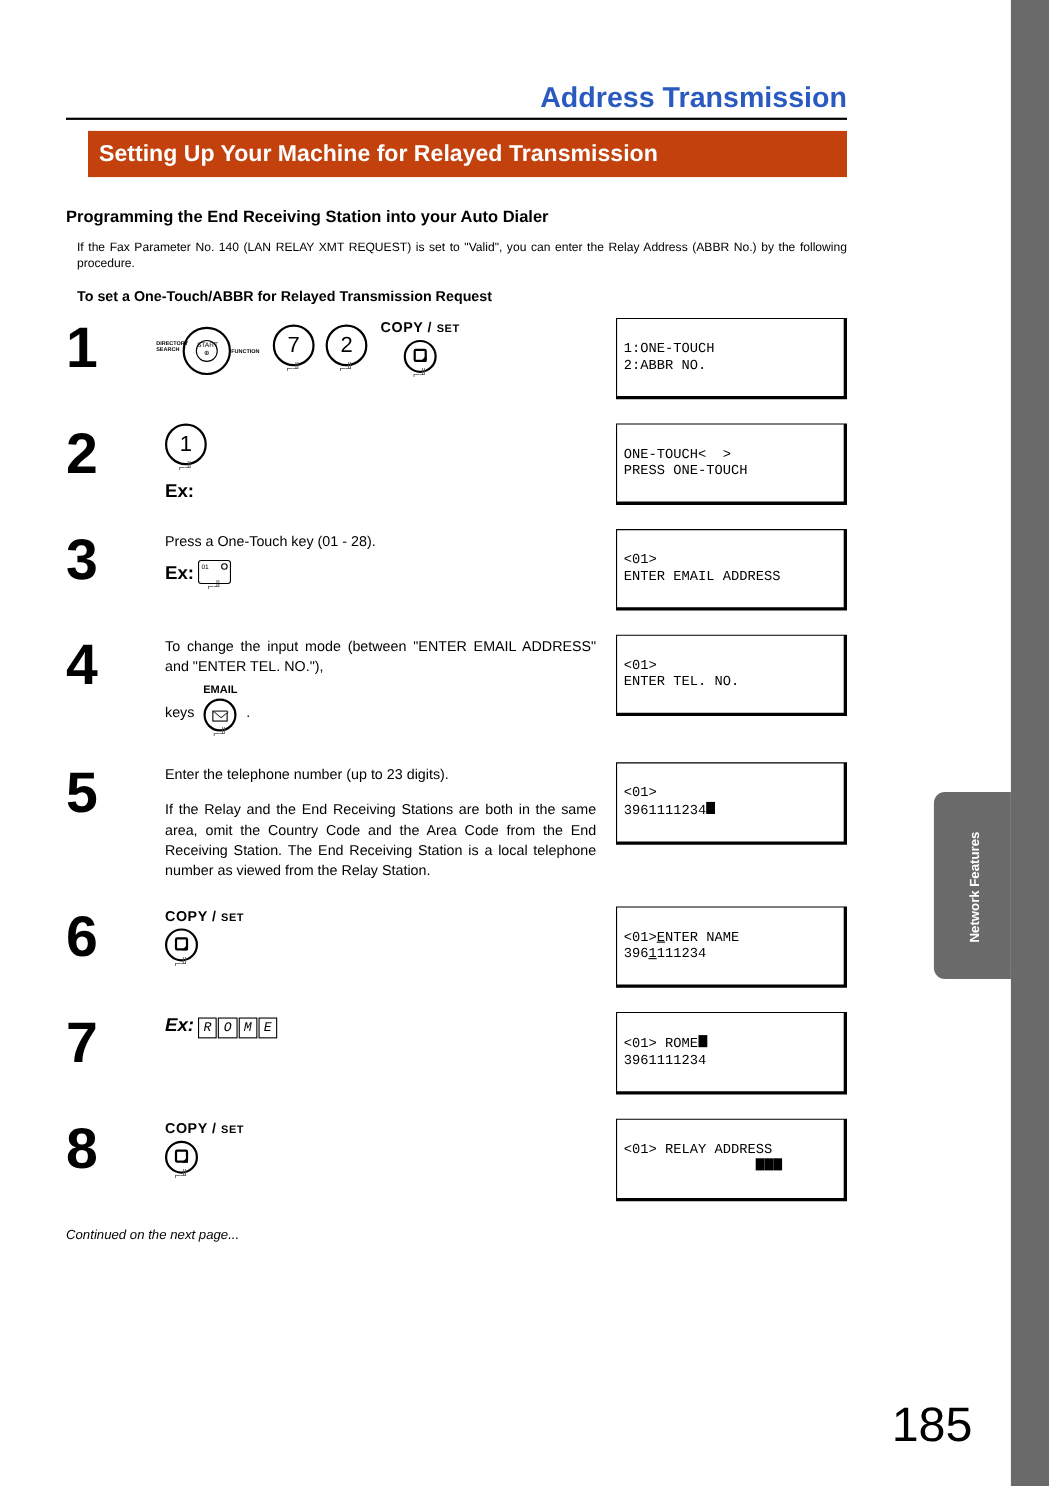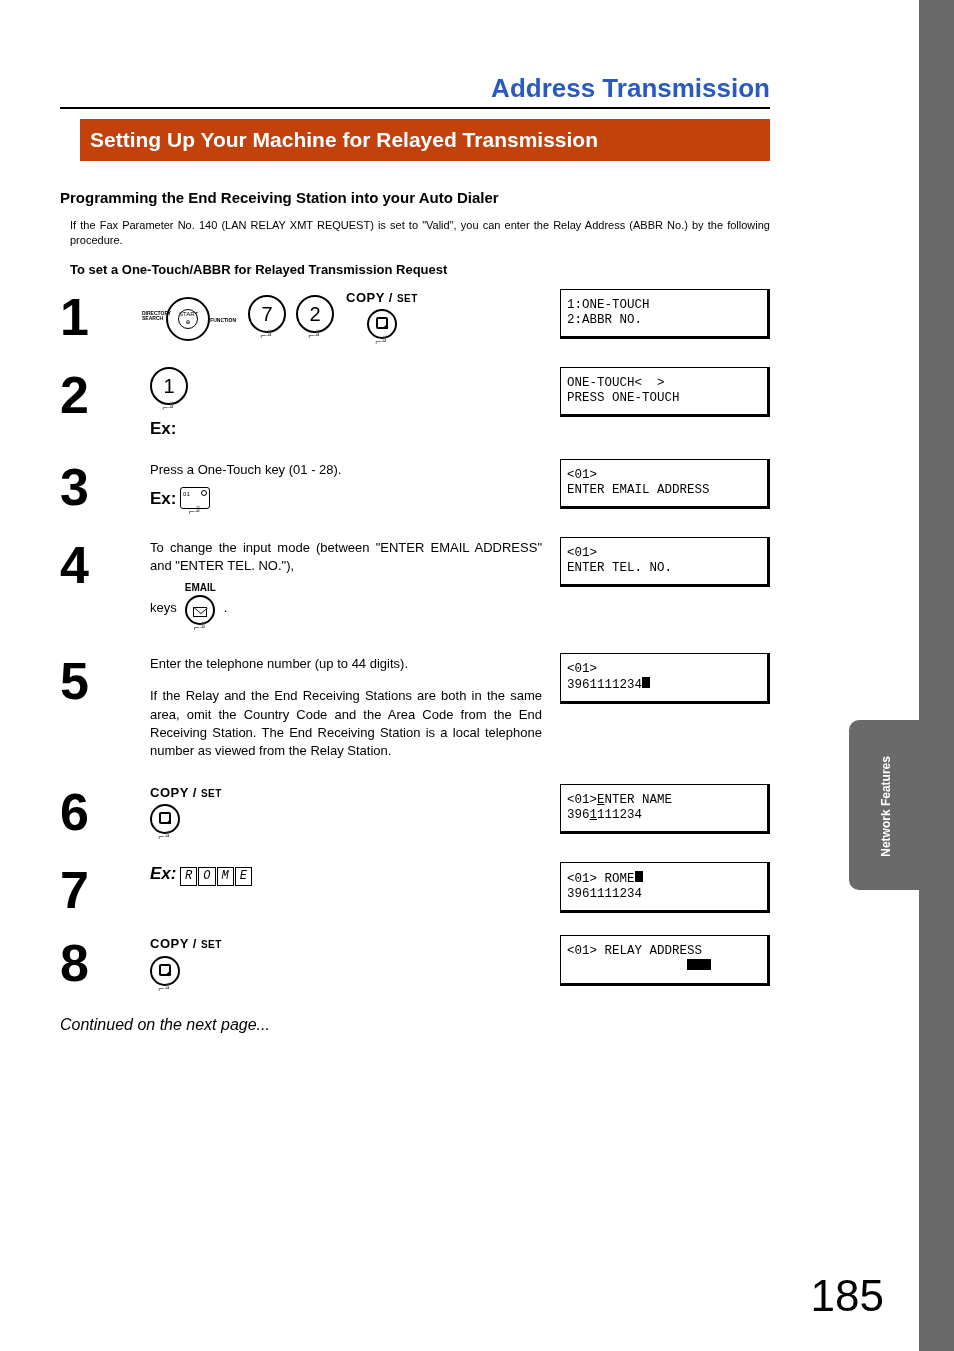--- a/index.html
+++ b/index.html
@@ -121,21 +121,21 @@
   .copy-set .set { font-size: 10px; font-weight: bold; }
   .display-block {
     width: 210px;
   }
   .lcd {
     border: 1px solid #000;
     border-right: 3px solid #000;
     border-bottom: 3px solid #000;
     font-family: "Courier New", monospace;
     font-size: 12.5px;
-    padding: 8px 6px;
+    padding: 20px 6px;
     margin-bottom: 4px;
     white-space: pre;
     line-height: 1.2;
   }
   
   .round-btn {
     display: inline-block;
     width: 38px; height: 38px;
     border: 2px solid #000;
     border-radius: 50%;
@@ -181,21 +181,21 @@
     padding:0 4px;
     font-family:"Courier New",monospace;
     margin-right:1px;
     font-size:12px;
   }
   .email-label { font-size:10px; font-weight:bold; text-align:center; }
   .press-icons { display:flex; align-items:center; gap:12px; }
   .press-icons .seq { display:flex; align-items:flex-end; gap:10px;}
   .btn-wrap { display:inline-block; text-align:center; vertical-align:top; }
   .cursor-block { display:inline-block; width:8px; height:11px; background:#000; vertical-align:baseline; }
-  .continued { font-style: italic; font-size: 16px; margin-top: 10px; }
+  .continued { font-style: italic; font-size: 12px; margin-top: 10px; }
   .page-number {
     position: absolute;
     bottom: 24px;
     right: 70px;
     font-size: 44px;
   }
   .emailicon {
     display:inline-block; width:14px; height:10px; border:1.5px solid #000; position:relative; vertical-align:middle;
   }
   .emailicon::after { content:""; position:absolute; left:0; right:0; top:0; border-left:7px solid transparent; border-right:7px solid transparent; border-top:6px solid #000; }
@@ -293,21 +293,21 @@
     </div>
         </div>
     <div class="display-block">
           <div class="lcd">&lt;01&gt;
 ENTER TEL. NO.</div>
         </div>
   </div>
       <div class="step-row">
     <div class="step-num">5</div>
     <div class="step-body">
-          <p>Enter the telephone number (up to 44 digits).</p>
+          <p>Enter the telephone number (up to 23 digits).</p>
           <div style="height:6px"></div>
           <p>If the Relay and the End Receiving Stations are both in the same area, omit the Country Code and the Area Code from the End Receiving Station. The End Receiving Station is a local telephone number as viewed from the Relay Station.</p>
         </div>
     <div class="display-block">
           <div class="lcd">&lt;01&gt;
 3961111234<span class="cursor-block"></span></div>
         </div>
   </div>
       <div class="step-row">
     <div class="step-num">6</div>

